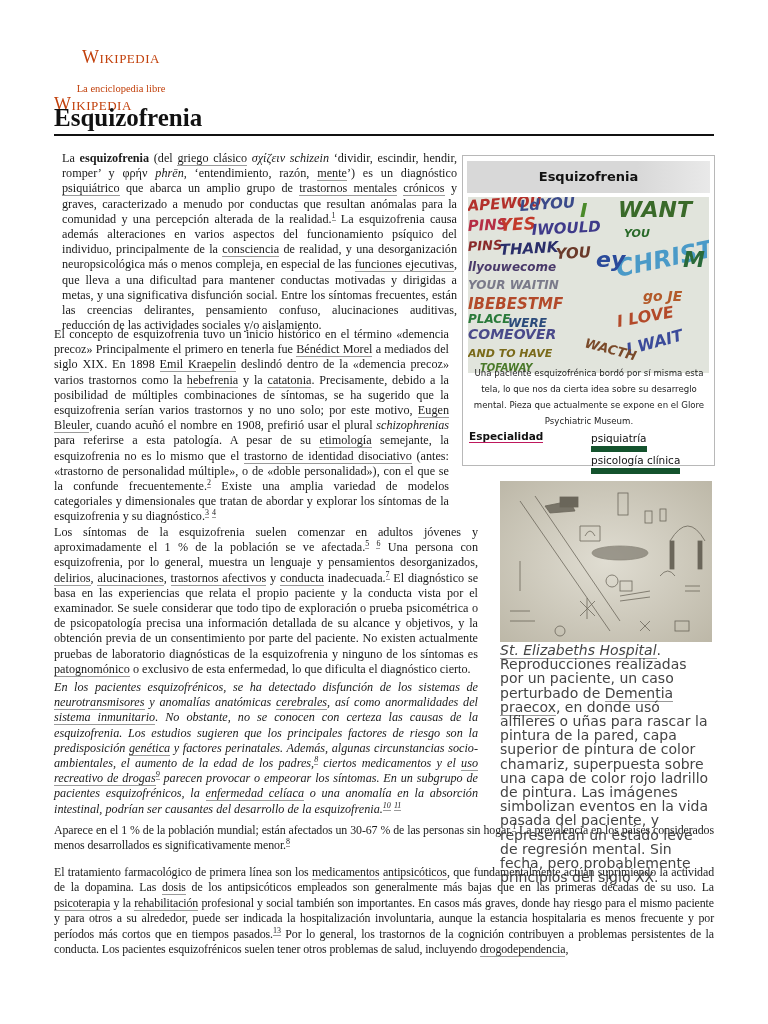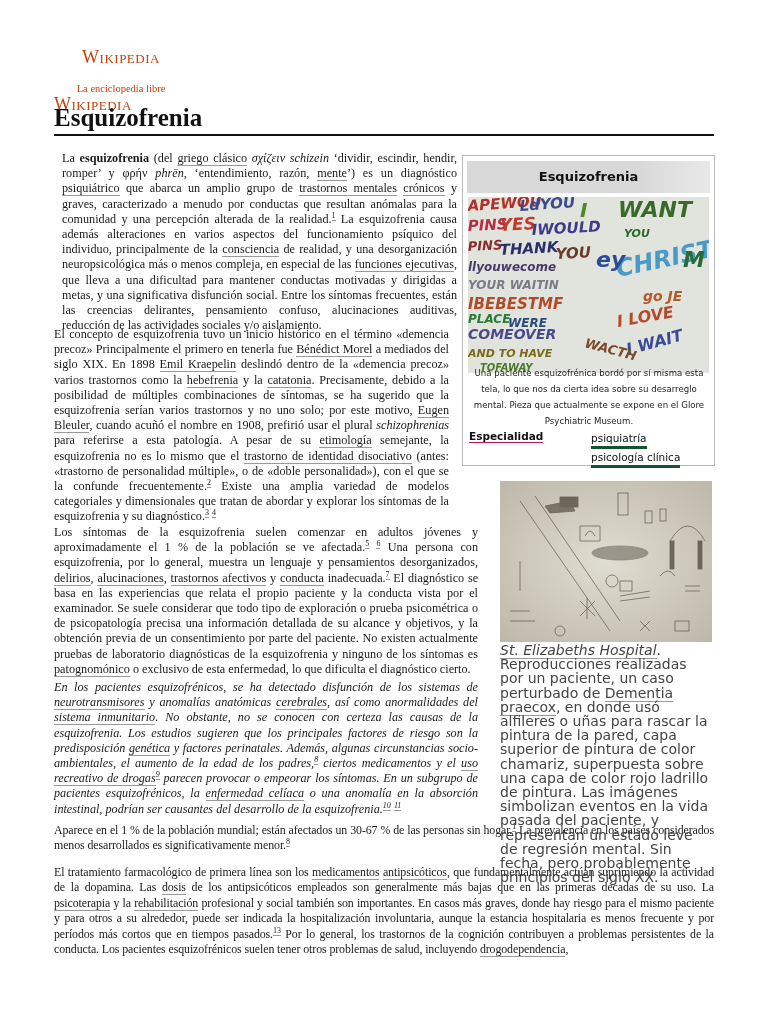--- a/index.html
+++ b/index.html
@@ -19,21 +19,21 @@
   .lnk { border-bottom: 1px solid #9a9a9a; }
   sup.ref { font-size: 8px; border-bottom: 1px solid #9a9a9a; line-height: 0; }
 
   .infobox { position: absolute; left: 462px; top: 155px; width: 251px; height: 309px; border: 1px solid #b8b8b8; background: #fff; }
   .infobox-head { position: absolute; left: 4px; top: 5px; width: 243px; height: 32px; background: linear-gradient(90deg, #d8d8d8 0%, #d8d8d8 70%, #e9e9e9 100%); text-align: center; line-height: 32px; font-family: "DejaVu Sans", sans-serif; font-weight: bold; font-size: 13px; color: #111; }
   .infobox-img { position: absolute; left: 5px; top: 41px; width: 241px; height: 176px; overflow: hidden; background: #e6e8e1; }
   .infobox-cap { position: absolute; left: 6px; top: 209px; width: 240px; text-align: center; font-family: "DejaVu Sans", sans-serif; font-size: 8.6px; line-height: 16px; color: #222; }
   .infobox-row { position: absolute; left: 6px; top: 274px; width: 240px; font-family: "DejaVu Sans", sans-serif; font-size: 10.5px; }
   .infobox-row .lbl { position: absolute; left: 0; top: 0; font-weight: bold; border-bottom: 1px solid #be185d; }
   .infobox-row .vals { position: absolute; left: 122px; top: 0; line-height: 16px; }
-  .infobox-row .vals span { display: inline-block; border-bottom: 3px solid #14532d; }
+  .infobox-row .vals span { display: inline-block; border-bottom: 6px solid #14532d; }
 
   .fig2 { position: absolute; left: 500px; top: 481px; width: 212px; height: 161px; background: #d9d6cb; overflow: hidden; }
   .fig2-cap { position: absolute; left: 500px; top: 643px; width: 214px; font-family: "DejaVu Sans", sans-serif; font-size: 14px; line-height: 14.2px; color: #444; }
   .fig2-cap .lnk { border-bottom: 1px solid #999; }
 
   .full { position: absolute; left: 54px; width: 660px; font-family: "Liberation Serif", serif; font-size: 11.9px; line-height: 15.4px; text-align: justify; color: #1a1a1a; letter-spacing: -0.1px; }
 </style>
 </head>
 <body>
 

